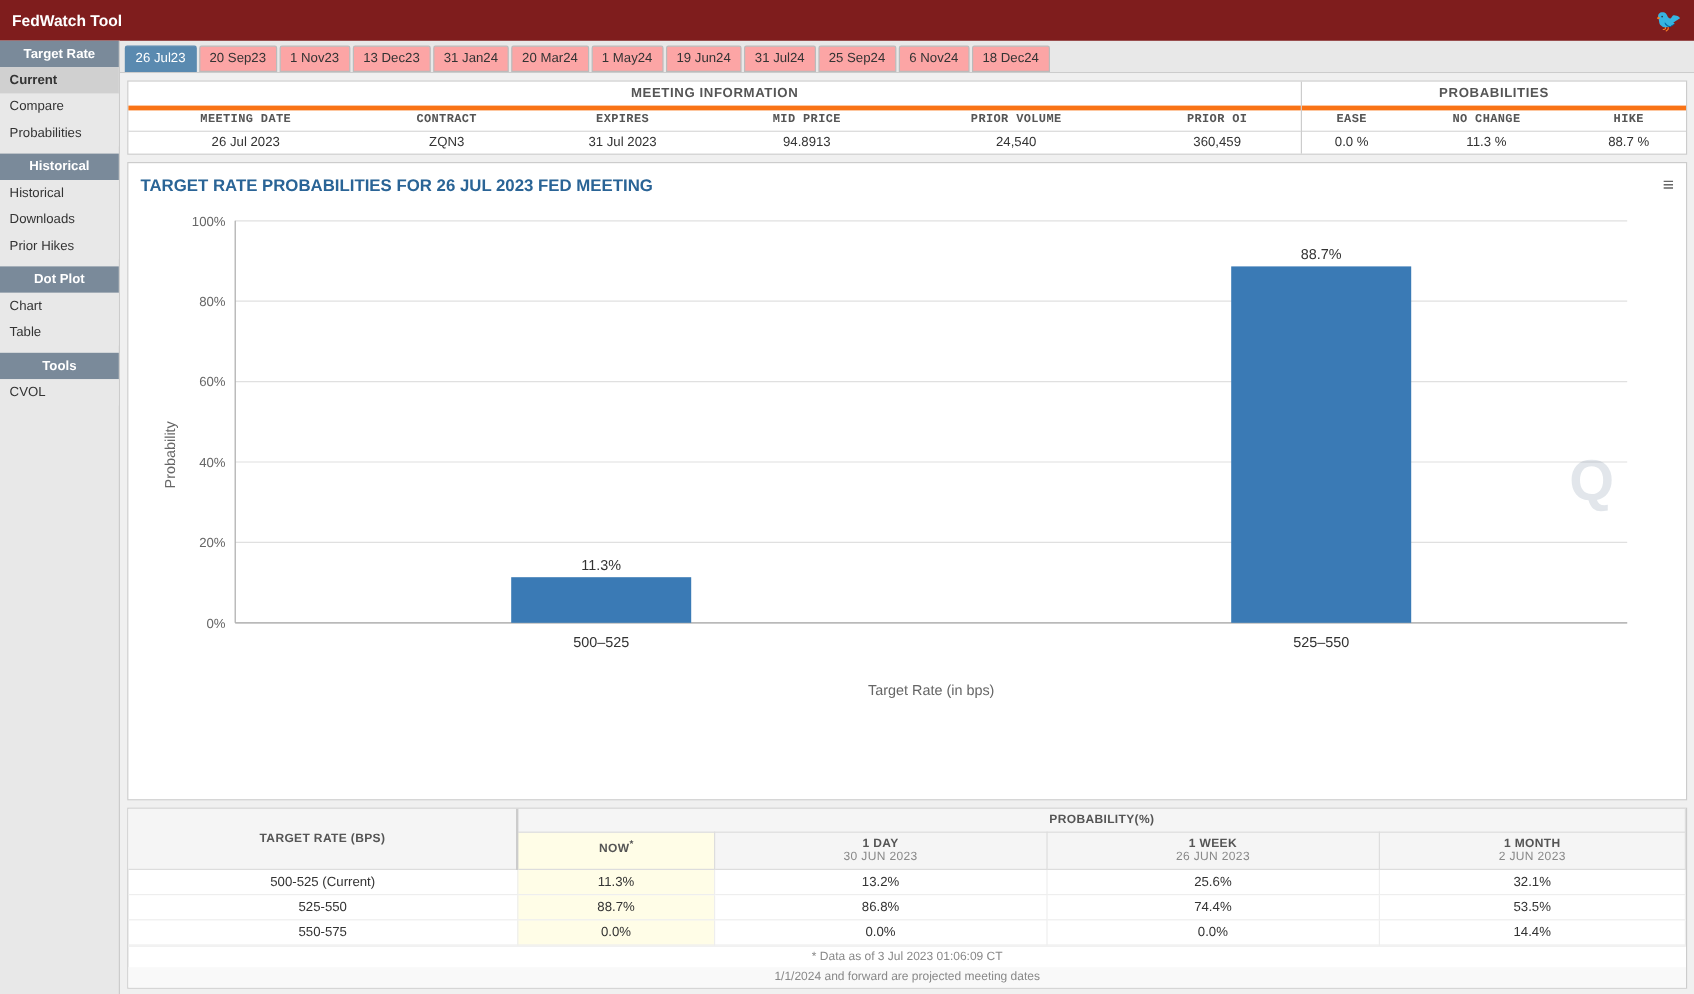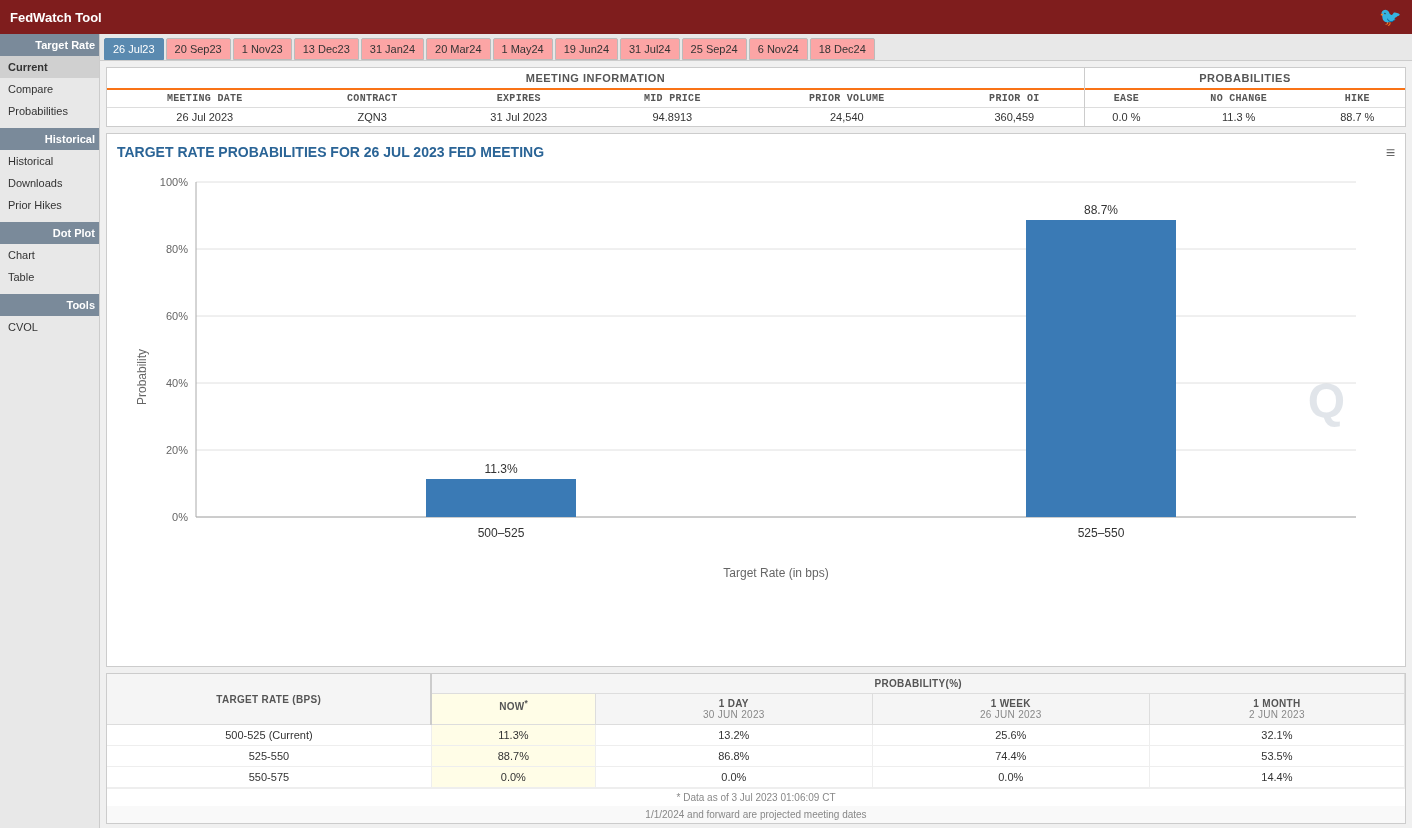--- a/index.html
+++ b/index.html
@@ -25,21 +25,21 @@
       width: 100px;
       background: #e8e8e8;
       border-right: 1px solid #ccc;
       flex-shrink: 0;
       display: flex;
       flex-direction: column;
     }
     .sidebar-section-btn {
       background: #7a8a9a;
       color: white;
-      text-align: right;
+      text-align: center;
       padding: 5px 4px;
       font-size: 11px;
       font-weight: bold;
       cursor: pointer;
       border: none;
       width: 100%;
       display: block;
     }
     .sidebar-item {
       display: block;
@@ -103,21 +103,21 @@
     .info-section {
       background: white;
       border: 1px solid #ccc;
       padding: 0;
     }
     .info-section-header {
       text-align: center;
       font-weight: bold;
       font-size: 11px;
       padding: 4px;
-      border-bottom: 2px solid #f97316;
+      border-bottom: 4px solid #f97316;
       color: #555;
       letter-spacing: 0.5px;
     }
     .meeting-info-container {
       display: flex;
       gap: 0;
     }
     .meeting-table-left {
       flex: 1;
       border-right: 1px solid #ccc;

